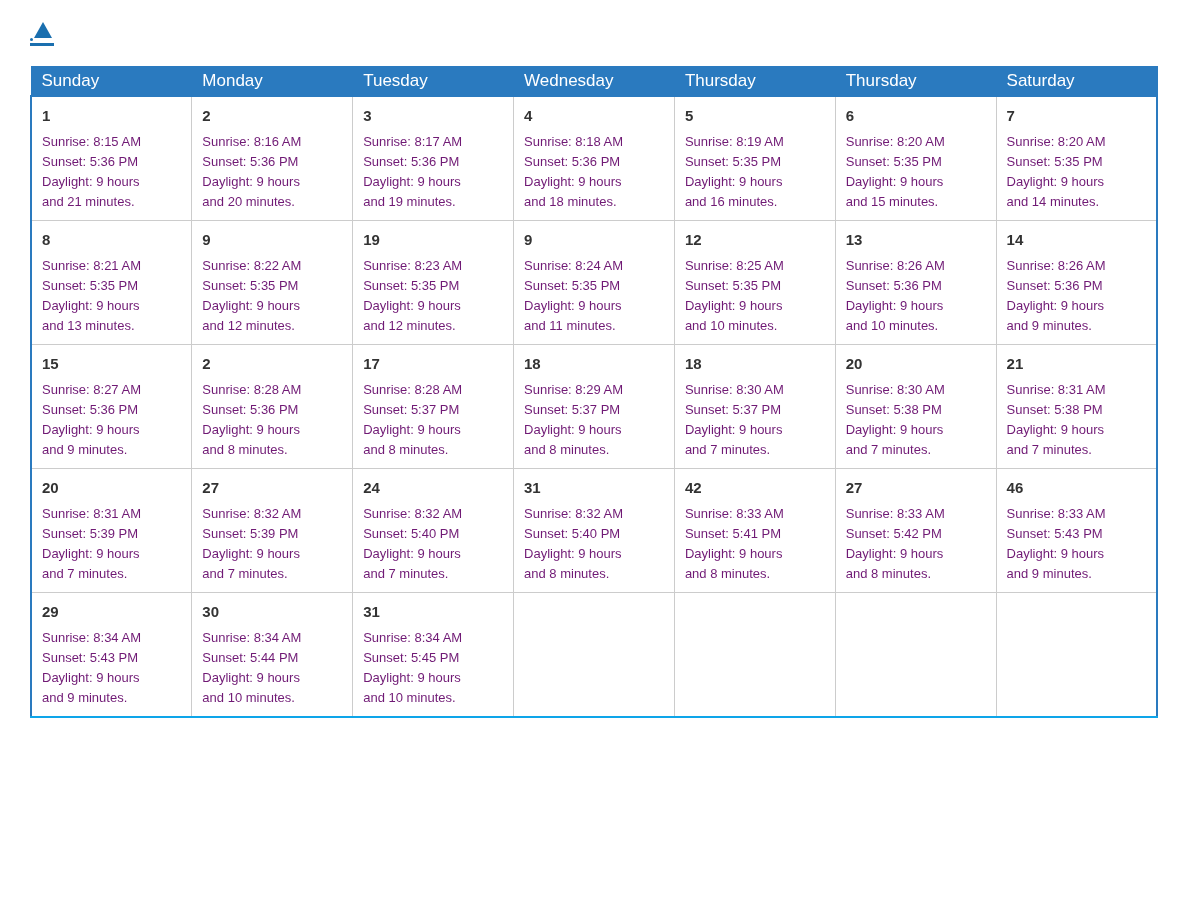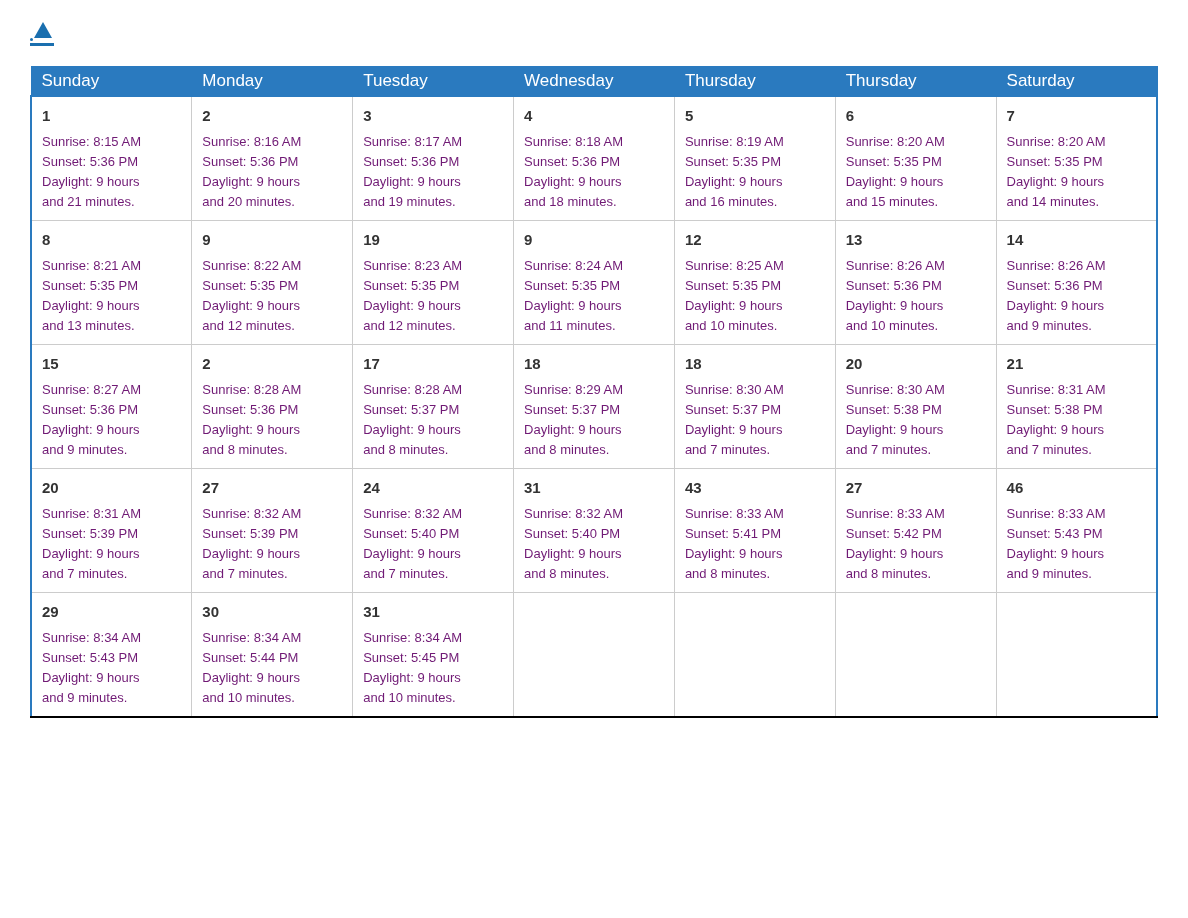--- a/index.html
+++ b/index.html
@@ -69,21 +69,21 @@
     }
     tbody td {
       border: 1px solid #ccc;
       padding: 8px 10px;
       font-size: 13.5px;
       color: #333;
       width: calc(100% / 7);
       line-height: 1.5;
     }
     tbody tr:last-child td {
-      border-bottom: 2px solid #000000;
+      border-bottom: 2px solid #0ea5e9;
     }
     tbody tr:first-child td {
       border-top: 2px solid #2a7abf;
     }
     .day-num {
       font-size: 15px;
       font-weight: bold;
       display: block;
       margin-bottom: 4px;
     }
@@ -238,21 +238,21 @@
         </td>
         <td>
           <span class="day-num">24</span>
           <div class="cell-content">Sunrise: 8:32 AM<br>Sunset: 5:40 PM<br>Daylight: 9 hours<br>and 7 minutes.</div>
         </td>
         <td>
           <span class="day-num">31</span>
           <div class="cell-content">Sunrise: 8:32 AM<br>Sunset: 5:40 PM<br>Daylight: 9 hours<br>and 8 minutes.</div>
         </td>
         <td>
-          <span class="day-num">43</span>
+          <span class="day-num">42</span>
           <div class="cell-content">Sunrise: 8:33 AM<br>Sunset: 5:41 PM<br>Daylight: 9 hours<br>and 8 minutes.</div>
         </td>
         <td>
           <span class="day-num">27</span>
           <div class="cell-content">Sunrise: 8:33 AM<br>Sunset: 5:42 PM<br>Daylight: 9 hours<br>and 8 minutes.</div>
         </td>
         <td>
           <span class="day-num">46</span>
           <div class="cell-content">Sunrise: 8:33 AM<br>Sunset: 5:43 PM<br>Daylight: 9 hours<br>and 9 minutes.</div>
         </td>

